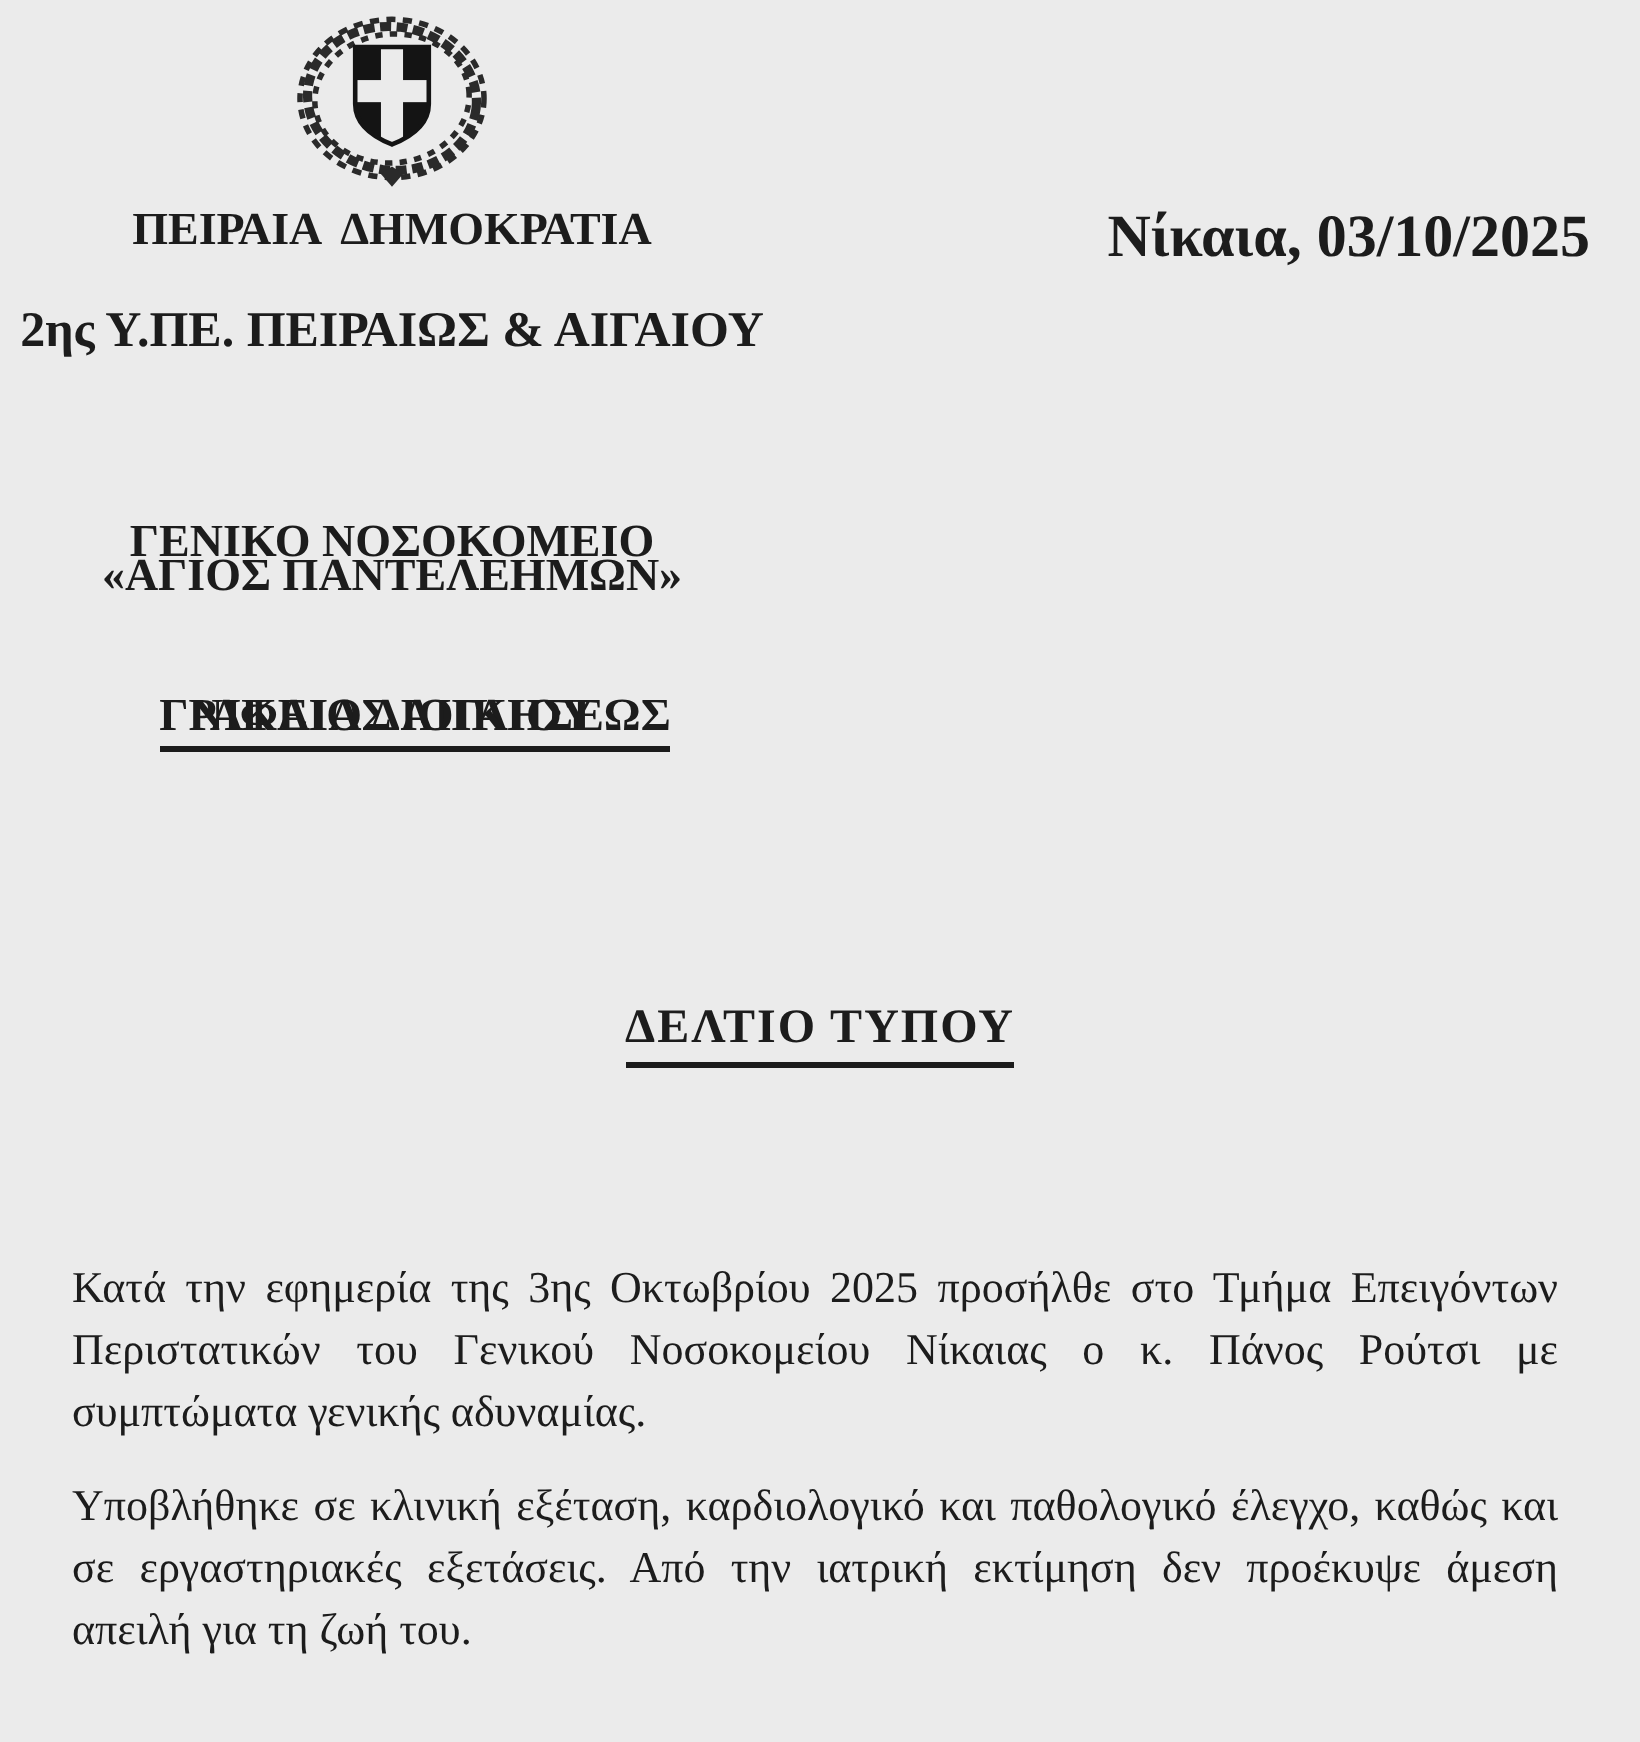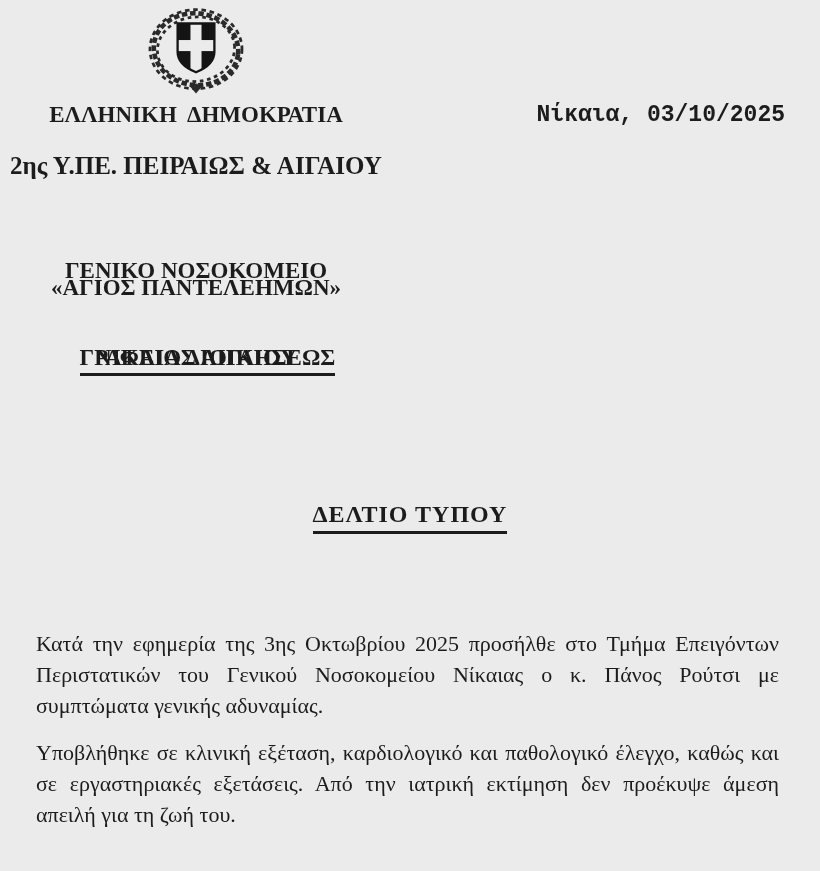--- a/index.html
+++ b/index.html
@@ -29,25 +29,24 @@
     top: 6px;
     left: 0;
     width: 392px;
     text-align: center;
   }
   .emblem-wrap svg { display: inline-block; }
   .republic   { top: 102px; font-size: 23px; }
   .date-line {
     position: absolute;
     top: 102px;
-    right: 35px;
-    font-size: 23px;
+    right: 25px;
+    font-size: 30px;
     font-weight: bold;
     white-space: nowrap;
-    font-family: Liberation Mono, monospace;
   }
   .region     { top: 152px; font-size: 25px; }
   .hospital   { top: 198px; font-size: 23px; line-height: 29px; }
   .patron     { top: 275px; font-size: 23px; }
   .office     { top: 319px; font-size: 23px; }
   .office .u {
     display: inline-block;
     border-bottom: 3px solid #1c1c1c;
     padding-bottom: 2px;
   }
@@ -100,21 +99,21 @@
       </clipPath>
       <path d="M40,19 H80 V50 Q80,64 60,72 Q40,64 40,50 Z" fill="#141414"></path>
       <g clip-path="url(#shieldClip)" fill="#ebebeb">
         <rect x="54" y="19" width="12" height="53"></rect>
         <rect x="40" y="37" width="40" height="12"></rect>
       </g>
       <path d="M40,19 H80 V50 Q80,64 60,72 Q40,64 40,50 Z" fill="none" stroke="#141414" stroke-width="2.5"></path>
     </svg>
   </div>
 
-  <div class="col-line republic">ΕΛΛΗΝΙΚΗ  ΔΗΜΟΚΡΑΤΙΑ</div>
+  <div class="col-line republic">ΠΕΙΡΑΙΑ  ΔΗΜΟΚΡΑΤΙΑ</div>
 
   <div class="date-line">Νίκαια, 03/10/2025</div>
 
   <div class="col-line region">2ης Υ.ΠΕ. ΠΕΙΡΑΙΩΣ &amp; ΑΙΓΑΙΟΥ</div>
 
   <div class="col-line hospital">
     <div>ΓΕΝΙΚΟ ΝΟΣΟΚΟΜΕΙΟ</div>
     <div>ΝΙΚΑΙΑΣ ΑΙΓΑΙΟΥ</div>
   </div>
 

